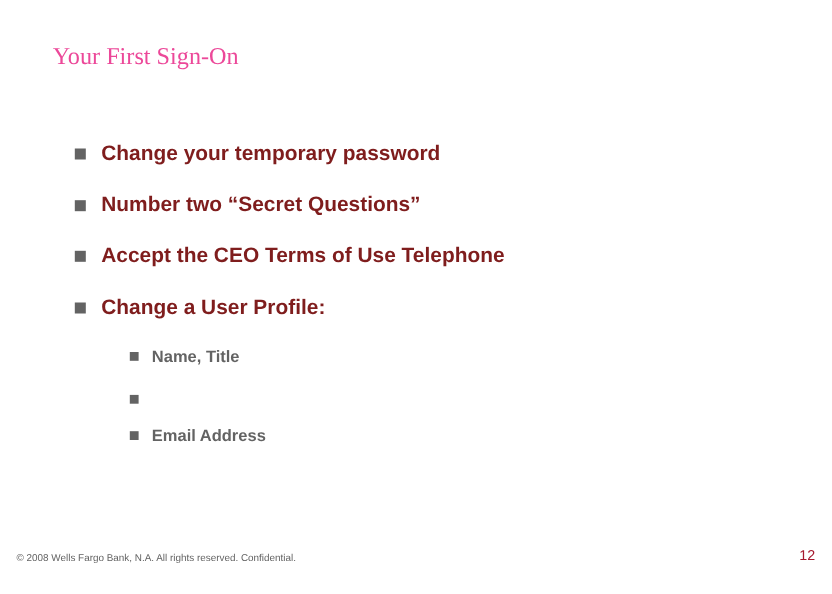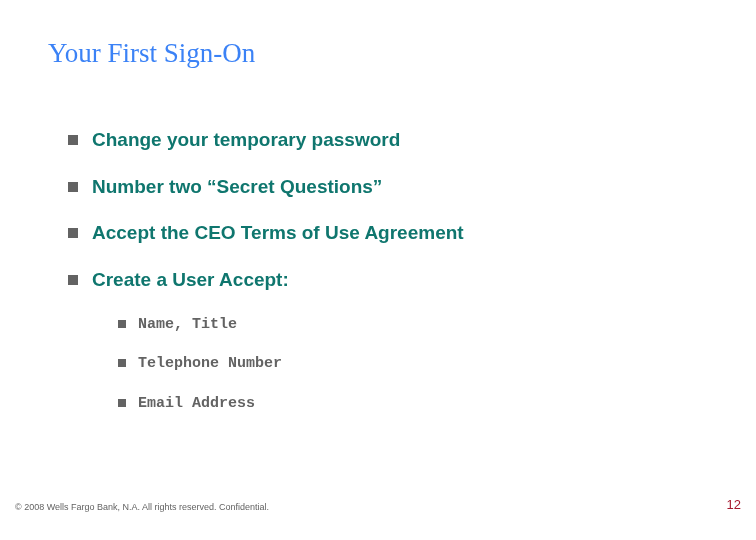--- a/index.html
+++ b/index.html
@@ -9,22 +9,22 @@
     }
     body {
       width: 756px;
       height: 540px;
       background: #ffffff;
       font-family: Verdana, Geneva, sans-serif;
       position: relative;
     }
     .title {
       font-family: 'Times New Roman', Times, serif;
-      color: #3b82f6;
-      font-size: 27px;
+      color: #ec4899;
+      font-size: 22px;
       font-weight: normal;
       position: absolute;
       top: 38px;
       left: 48px;
     }
     .bullet-list {
       position: absolute;
       top: 128px;
       left: 68px;
       right: 40px;
@@ -36,21 +36,21 @@
     }
     .bullet-marker {
       width: 10px;
       height: 10px;
       background: #636363;
       flex-shrink: 0;
       margin-top: 7px;
       margin-right: 14px;
     }
     .bullet-text {
-      color: #0f766e;
+      color: #7f1d1d;
       font-size: 19px;
       font-weight: bold;
       line-height: 1.3;
     }
     .sub-list {
       margin-left: 50px;
       margin-top: 2px;
     }
     .sub-bullet-item {
       display: flex;
@@ -63,21 +63,20 @@
       background: #636363;
       flex-shrink: 0;
       margin-top: 5px;
       margin-right: 12px;
     }
     .sub-bullet-text {
       color: #636363;
       font-size: 15px;
       font-weight: bold;
       line-height: 1.3;
-      font-family: Liberation Mono, monospace;
     }
     .footer {
       position: absolute;
       bottom: 28px;
       left: 15px;
       right: 15px;
       display: flex;
       justify-content: space-between;
       align-items: flex-end;
     }
@@ -99,34 +98,33 @@
   <div class="bullet-item">
     <div class="bullet-marker"></div>
     <div class="bullet-text">Change your temporary password</div>
   </div>
   <div class="bullet-item">
     <div class="bullet-marker"></div>
     <div class="bullet-text">Number two “Secret Questions”</div>
   </div>
   <div class="bullet-item">
     <div class="bullet-marker"></div>
-    <div class="bullet-text">Accept the CEO Terms of Use Agreement</div>
+    <div class="bullet-text">Accept the CEO Terms of Use Telephone</div>
   </div>
   <div class="bullet-item">
     <div class="bullet-marker"></div>
-    <div class="bullet-text">Create a User Accept:</div>
+    <div class="bullet-text">Change a User Profile:</div>
   </div>
   <div class="sub-list">
     <div class="sub-bullet-item">
       <div class="sub-bullet-marker"></div>
       <div class="sub-bullet-text">Name, Title</div>
     </div>
     <div class="sub-bullet-item">
       <div class="sub-bullet-marker"></div>
-      <div class="sub-bullet-text">Telephone Number</div>
     </div>
     <div class="sub-bullet-item">
       <div class="sub-bullet-marker"></div>
       <div class="sub-bullet-text">Email Address</div>
     </div>
   </div>
 </div>
 
 <div class="footer">
   <div class="copyright">© 2008 Wells Fargo Bank, N.A. All rights reserved.  Confidential.</div>

